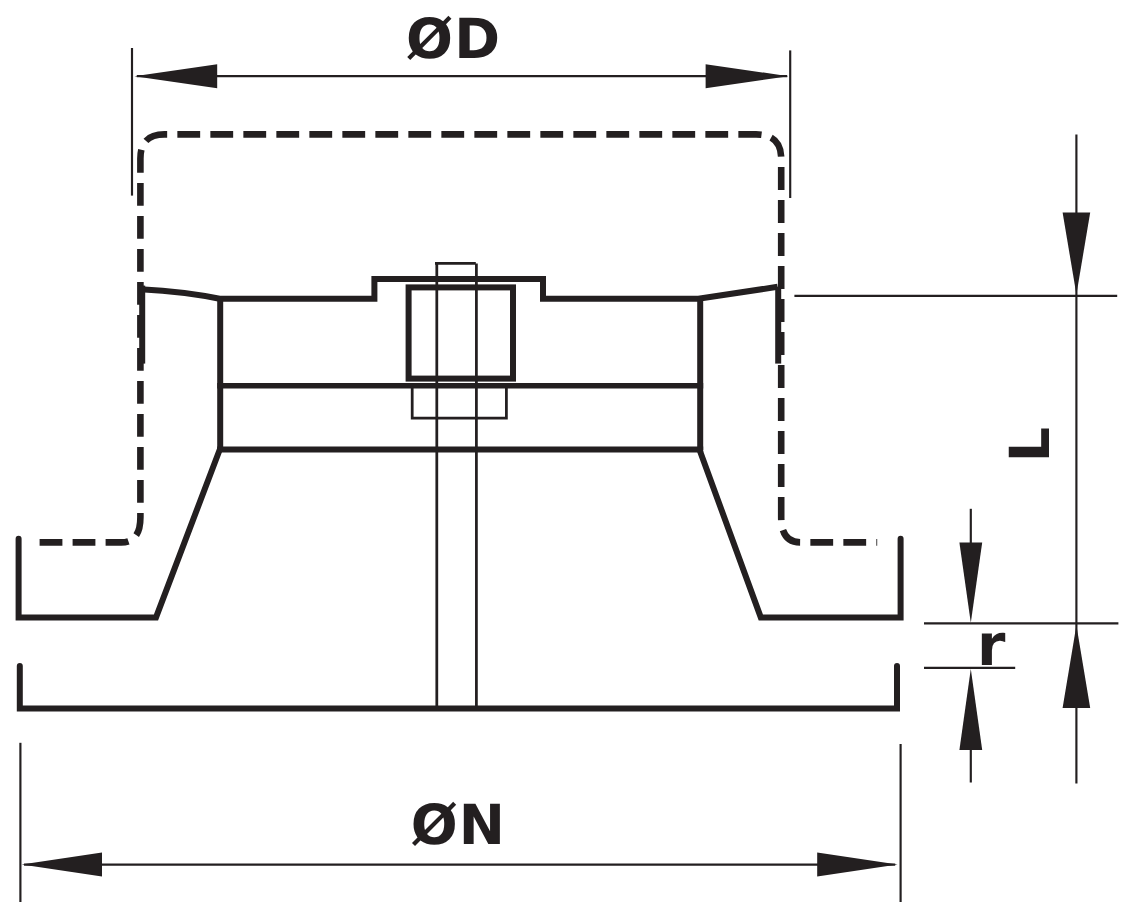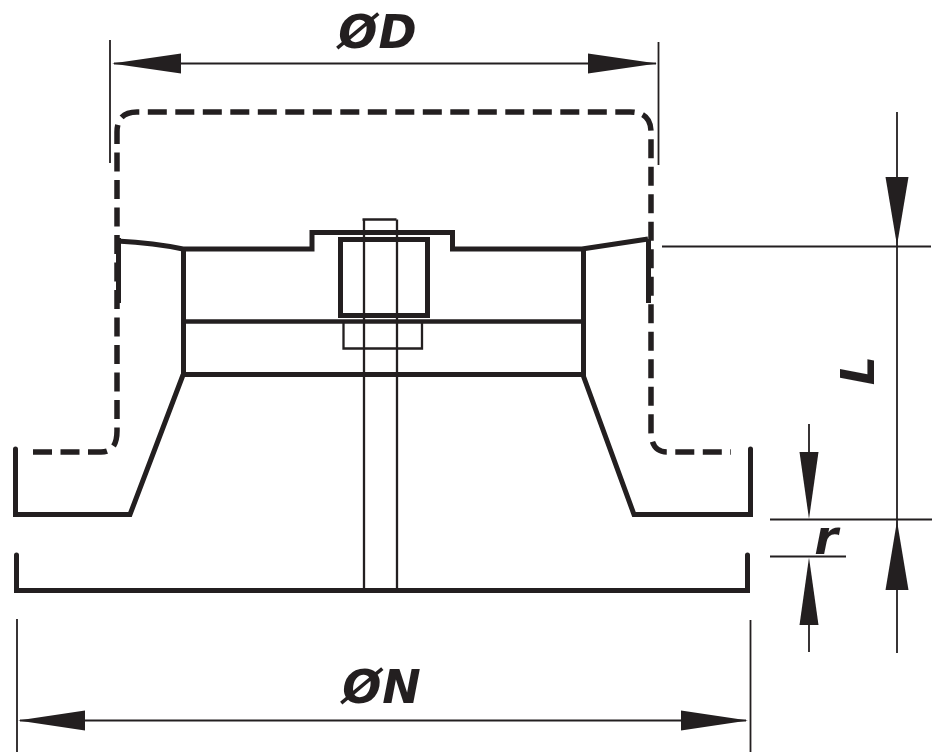--- a/index.html
+++ b/index.html
@@ -6,21 +6,20 @@
     margin: 0;
     padding: 0;
     background: #ffffff;
   }
   .stage {
     position: relative;
     width: 950px;
     height: 752px;
     background: #ffffff;
     overflow: hidden;
-    font-style: italic;
   }
   svg.drawing {
     position: absolute;
     left: 0;
     top: 0;
     width: 950px;
     height: 752px;
     display: block;
   }
   .stroked { fill: none; }

